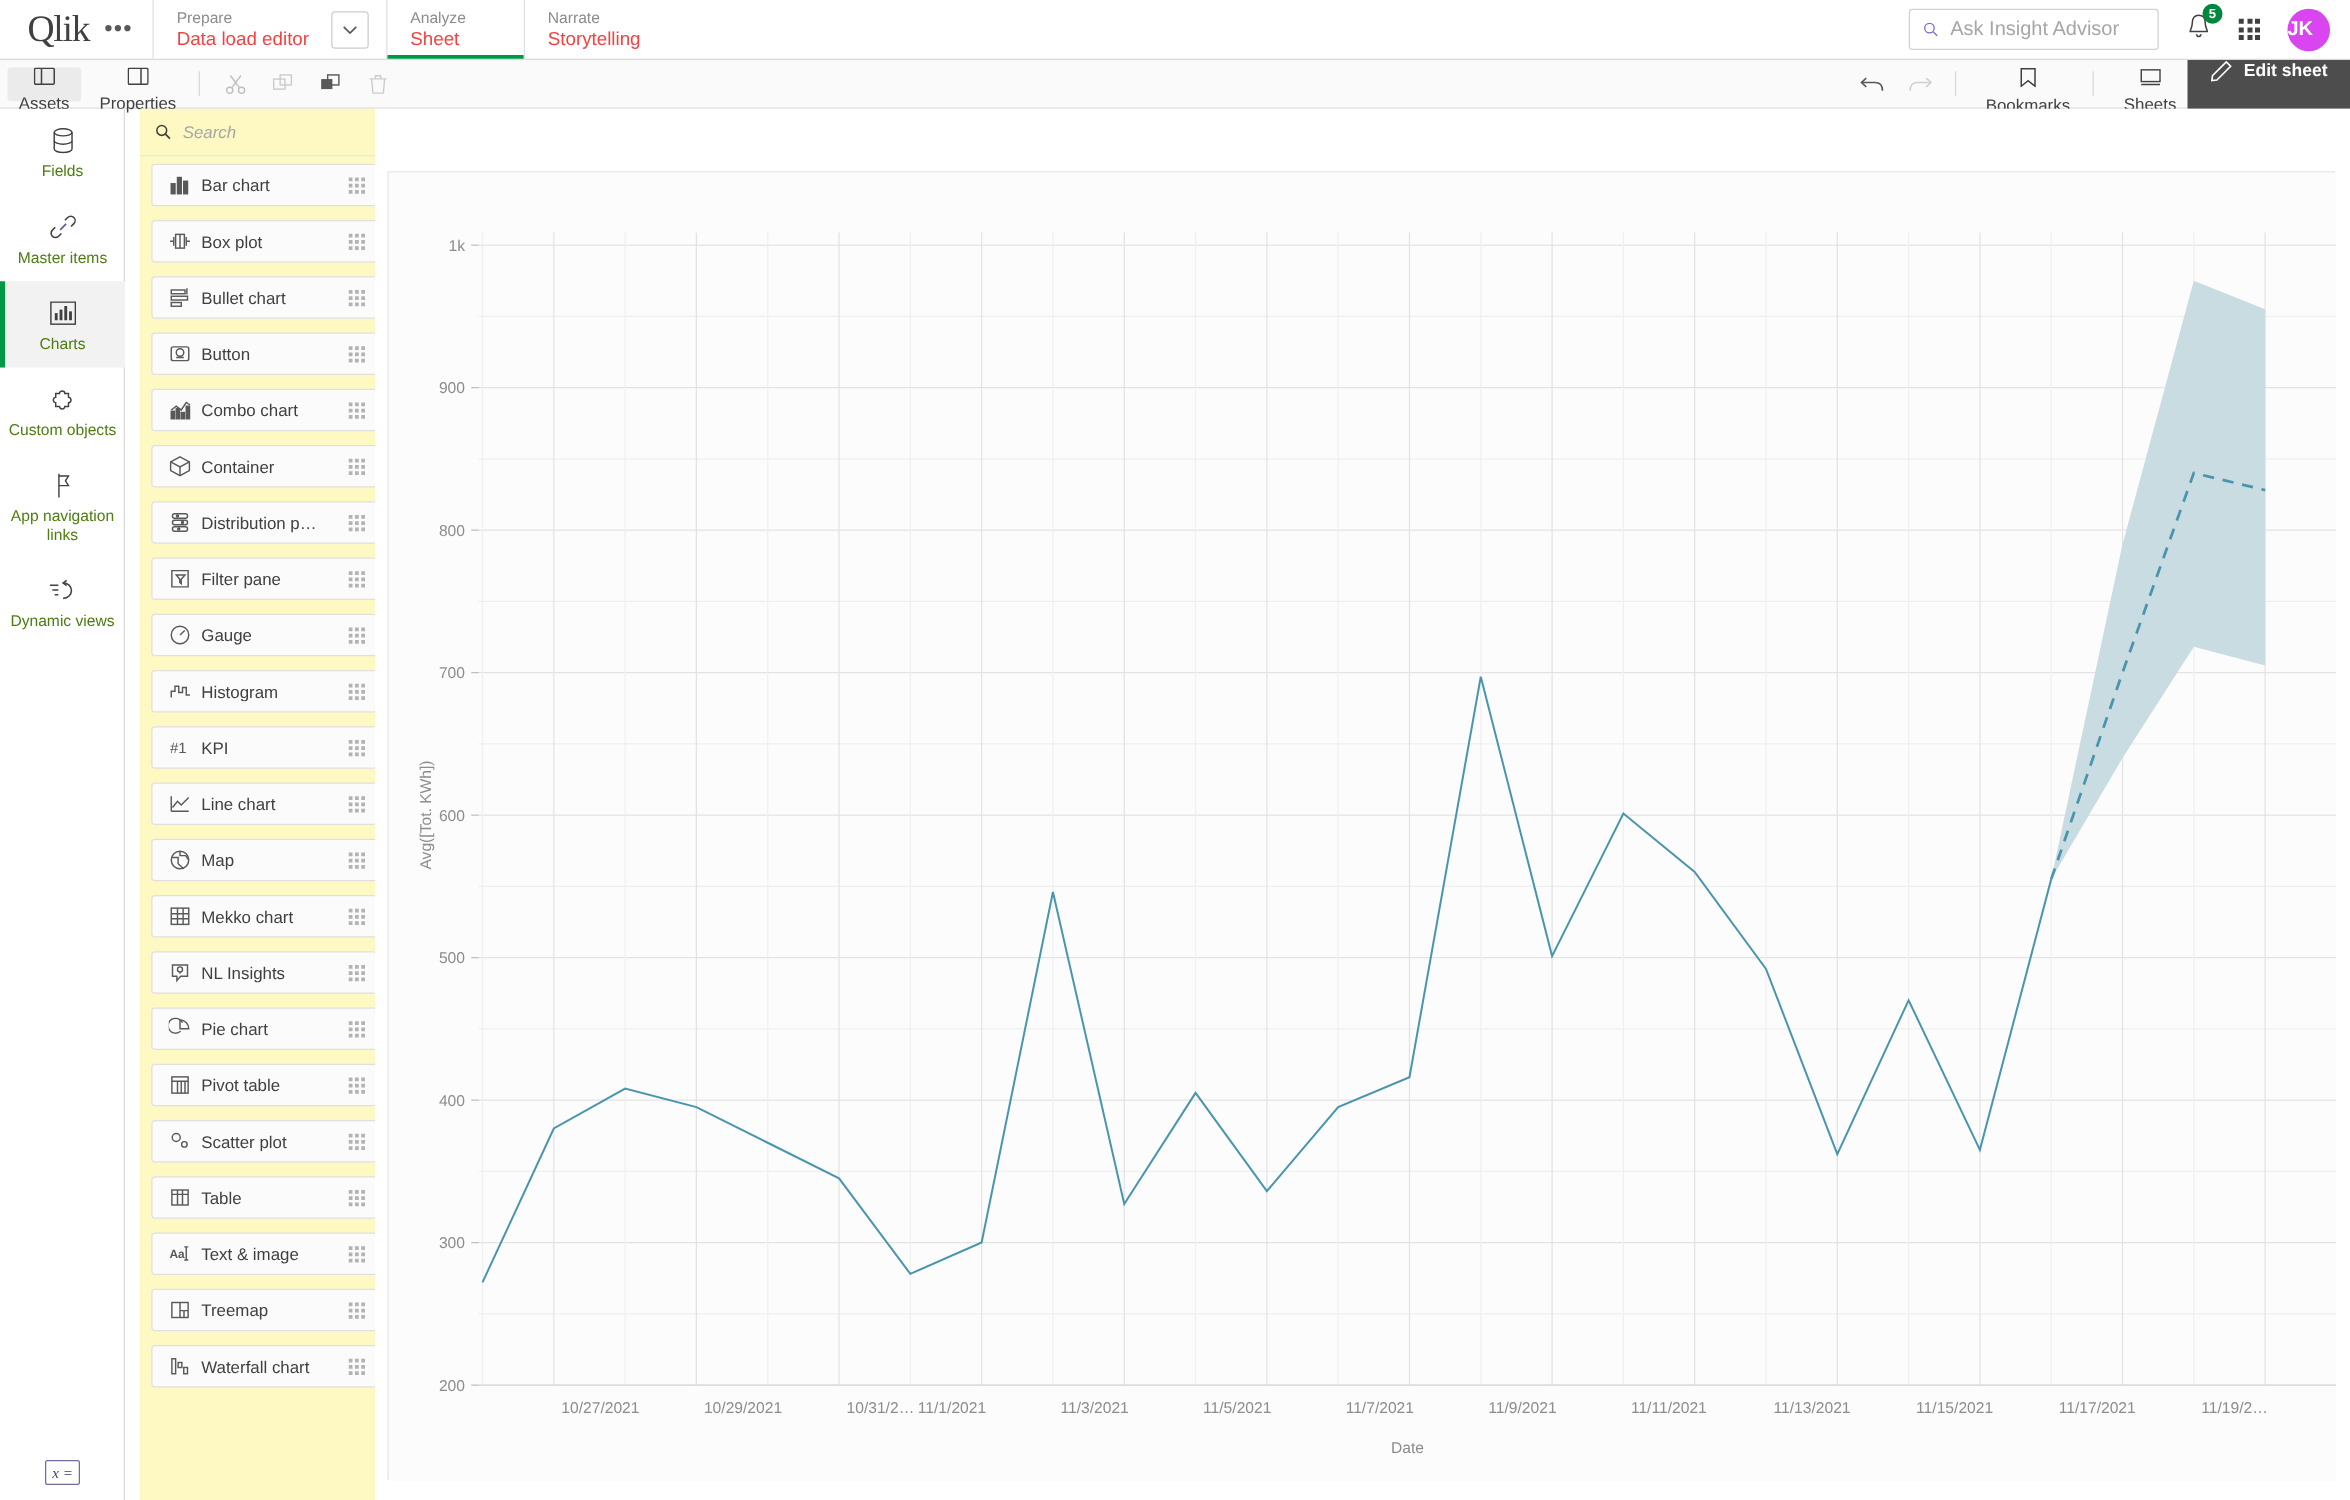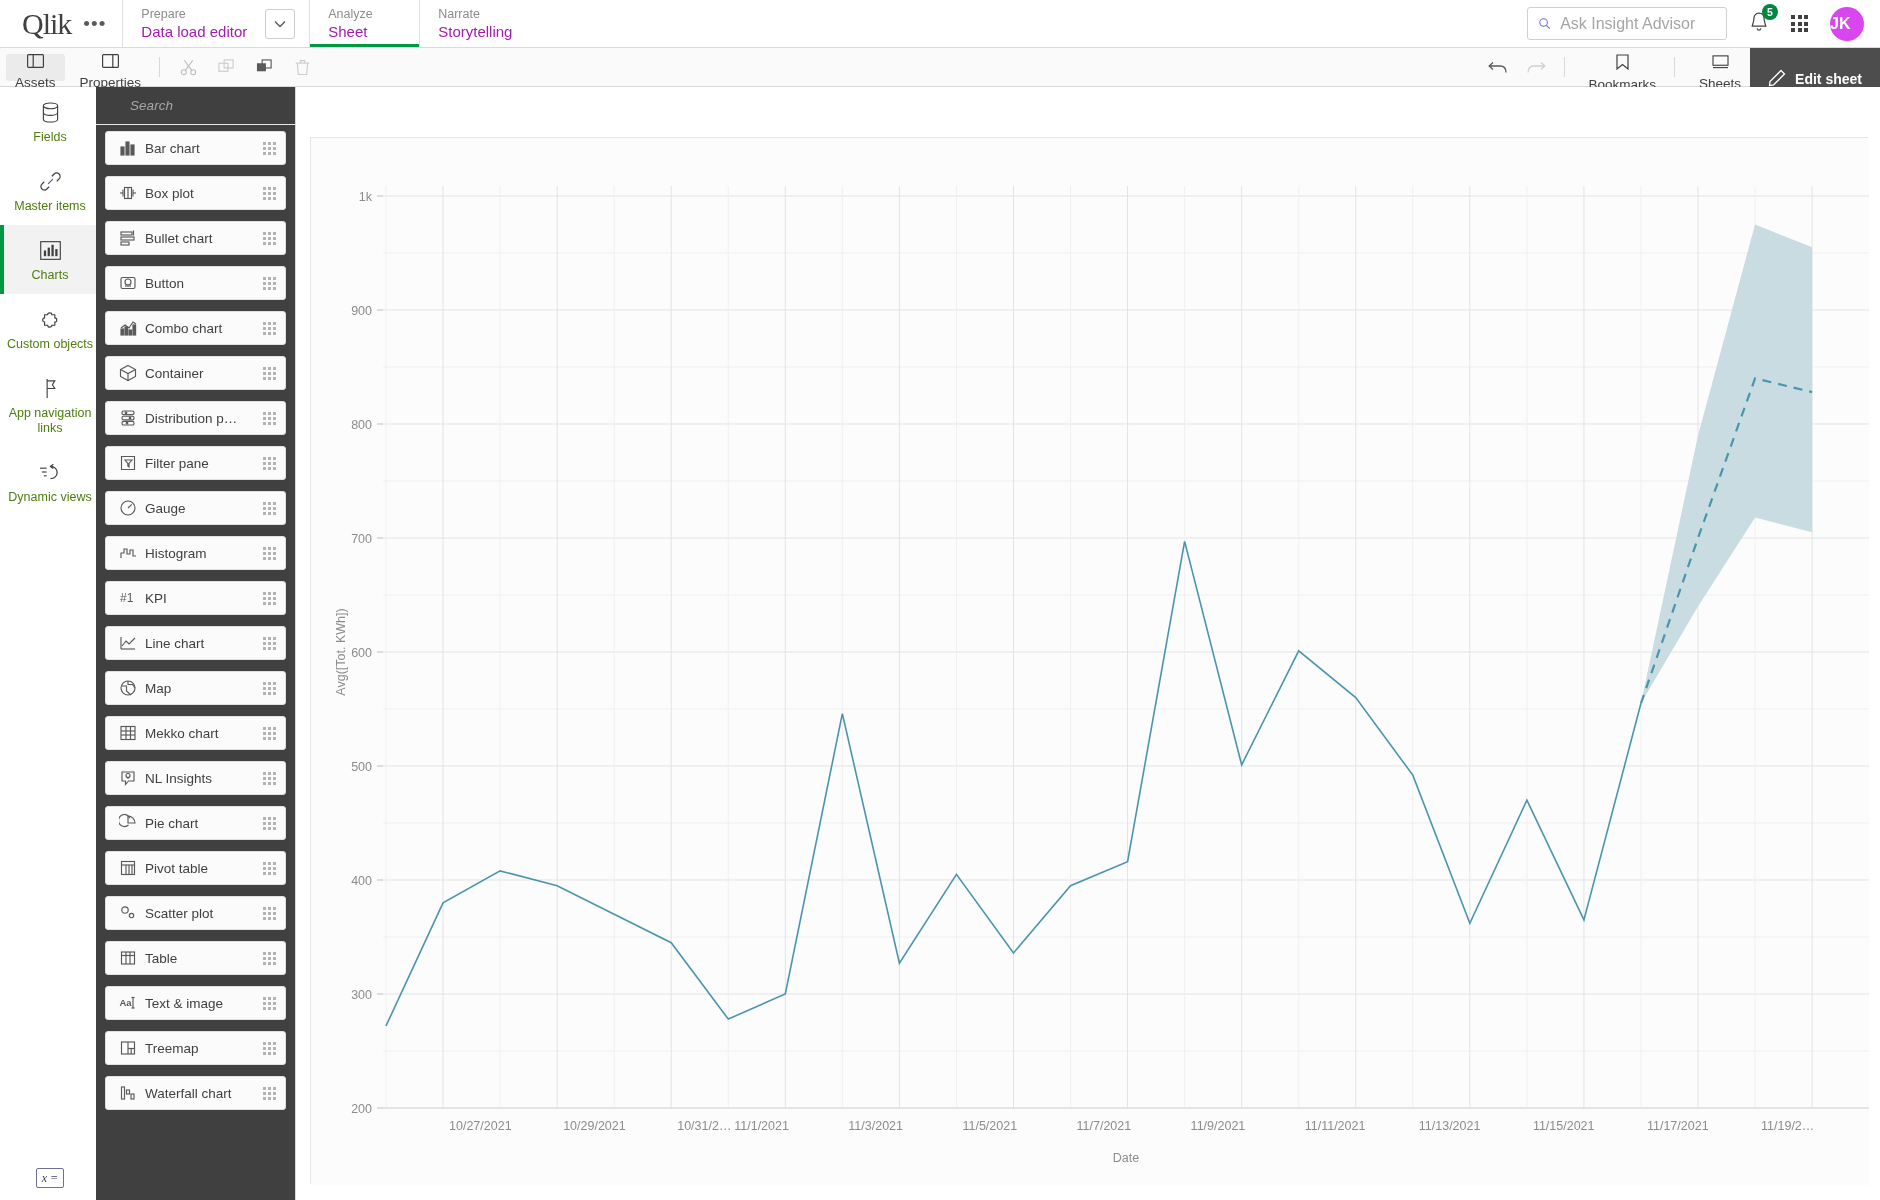--- a/index.html
+++ b/index.html
@@ -26,21 +26,21 @@
   .dots-btn {
     display: flex; align-items: center; padding: 0 16px 0 2px;
     font-size: 19px; color: #595959; cursor: pointer; letter-spacing: 1px;
   }
   .hub-sec {
     display: flex; flex-direction: column; justify-content: center;
     padding: 0 18px; min-width: 110px;
     border-left: 1px solid #e0e0e0; position: relative; cursor: pointer;
   }
   .hub-sec .sec-top { font-size: 12.5px; color: #8c8c8c; line-height: 16px; }
-  .hub-sec .sec-bot { font-size: 15px; color: #a21caf; line-height: 19px; }
+  .hub-sec .sec-bot { font-size: 15px; color: #ef4444; line-height: 19px; }
   .hub-sec.active::after {
     content: ""; position: absolute; left: 0; right: 0; bottom: 0;
     height: 3px; background: #009845;
   }
   .prep-wrap { display: flex; align-items: center; border-left: 1px solid #e0e0e0; }
   .prep-wrap .hub-sec { border-left: none; }
   .caret-box {
     width: 30px; height: 30px; border: 1px solid #cccccc; border-radius: 3px;
     display: flex; align-items: center; justify-content: center;
     margin-right: 14px; cursor: pointer; color: #595959;
@@ -97,21 +97,21 @@
   }
   .tb-btn.sel { background: #ebebeb; }
   .tb-ico { display: flex; align-items: center; justify-content: center; }
   .tb-sep { width: 1px; height: 20px; background: #d9d9d9; margin: 0 9px; }
   .tb-icon-btn {
     width: 30px; height: 27px; display: flex; align-items: center; justify-content: center;
     margin: 0 4px; cursor: pointer;
   }
   .toolbar-right { margin-left: auto; display: flex; align-items: center; height: 39px; }
   .edit-sheet {
-    display: flex; align-items: flex-end; gap: 9px;
+    display: flex; align-items: flex-start; gap: 9px;
     background: #4d4d4d; color: #fff; height: 39px; padding: 0 18px;
     font-size: 14px; font-weight: bold; cursor: pointer;
   }
 
   
   .rail {
     position: absolute; top: 87px; left: 0; width: 100px; height: 1113px;
     background: #ffffff; border-right: 1px solid #d9d9d9;
   }
   .rail-item {
@@ -130,22 +130,22 @@
   }
   .expr-icon {
     width: 28px; height: 20px; border: 1.5px solid #6e6e9c; border-radius: 2px;
     display: flex; align-items: center; justify-content: center;
     font-family: "Liberation Serif", serif; font-style: italic; font-size: 12px; color: #3d3d66;
     cursor: pointer;
   }
 
   
   .assets {
-    position: absolute; top: 87px; left: 96px; width: 200px; height: 1113px;
-    background: #404040; border-right: 1px solid #d9d9d9;
+    position: absolute; top: 87px; left: 112px; width: 200px; height: 1113px;
+    background: #fef9c3; border-right: 1px solid #d9d9d9;
     display: flex; flex-direction: column;
   }
   .assets-search {
     display: flex; align-items: center; gap: 9px;
     height: 38px; padding: 0 12px; border-bottom: 1px solid #e6e6e6;
   }
   .assets-search input {
     border: none; outline: none; background: transparent; width: 100%;
     font-family: "Liberation Sans", sans-serif; font-size: 13.5px;
     font-style: italic; color: #8c8c8c;

